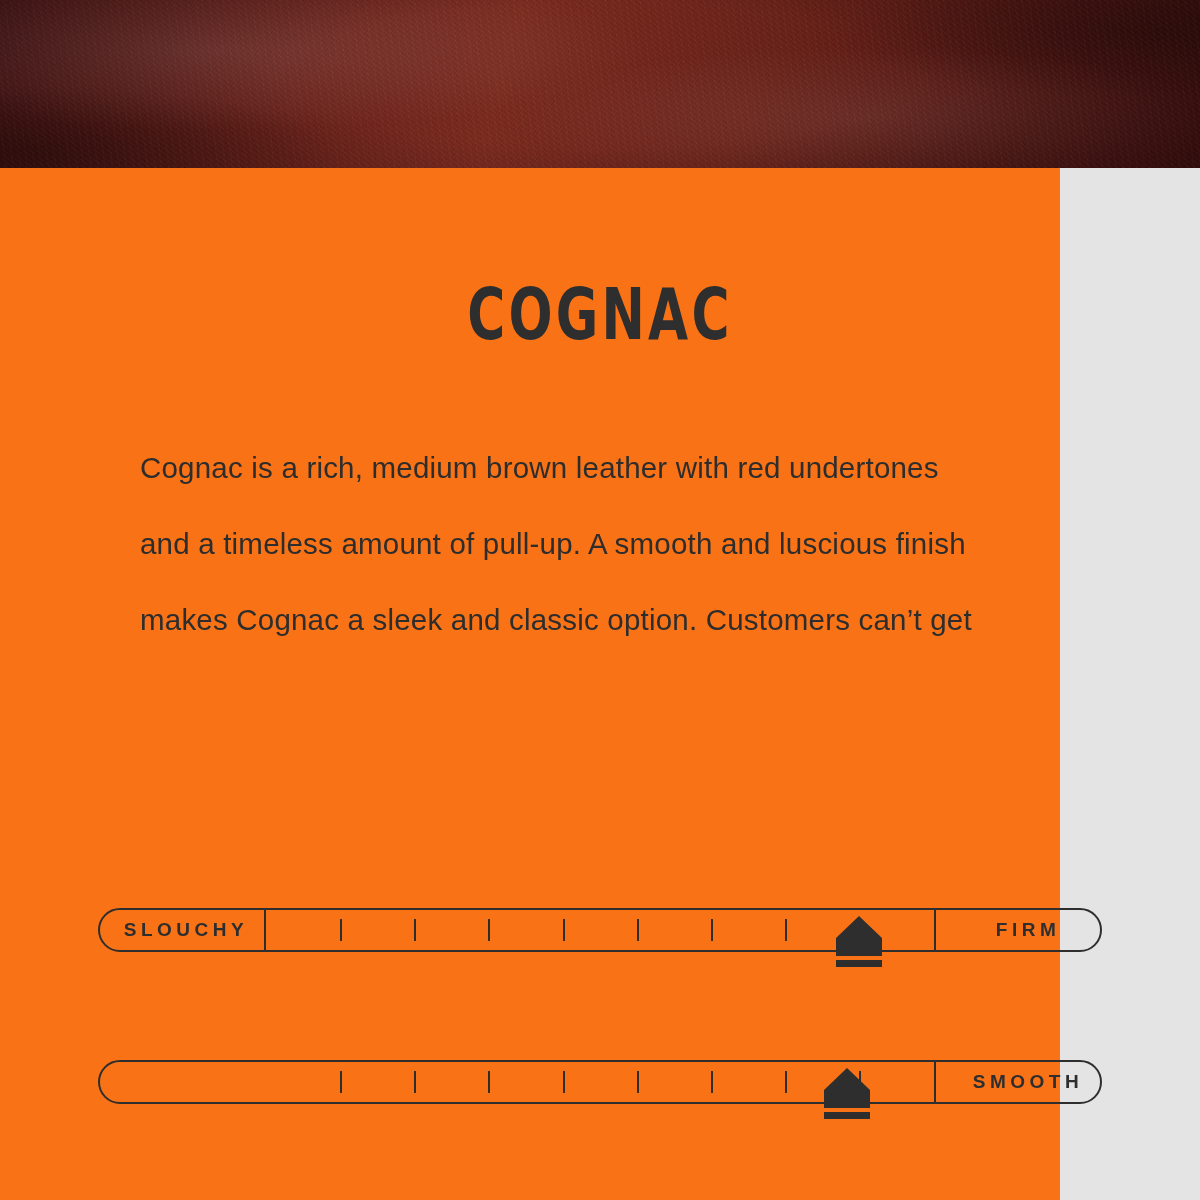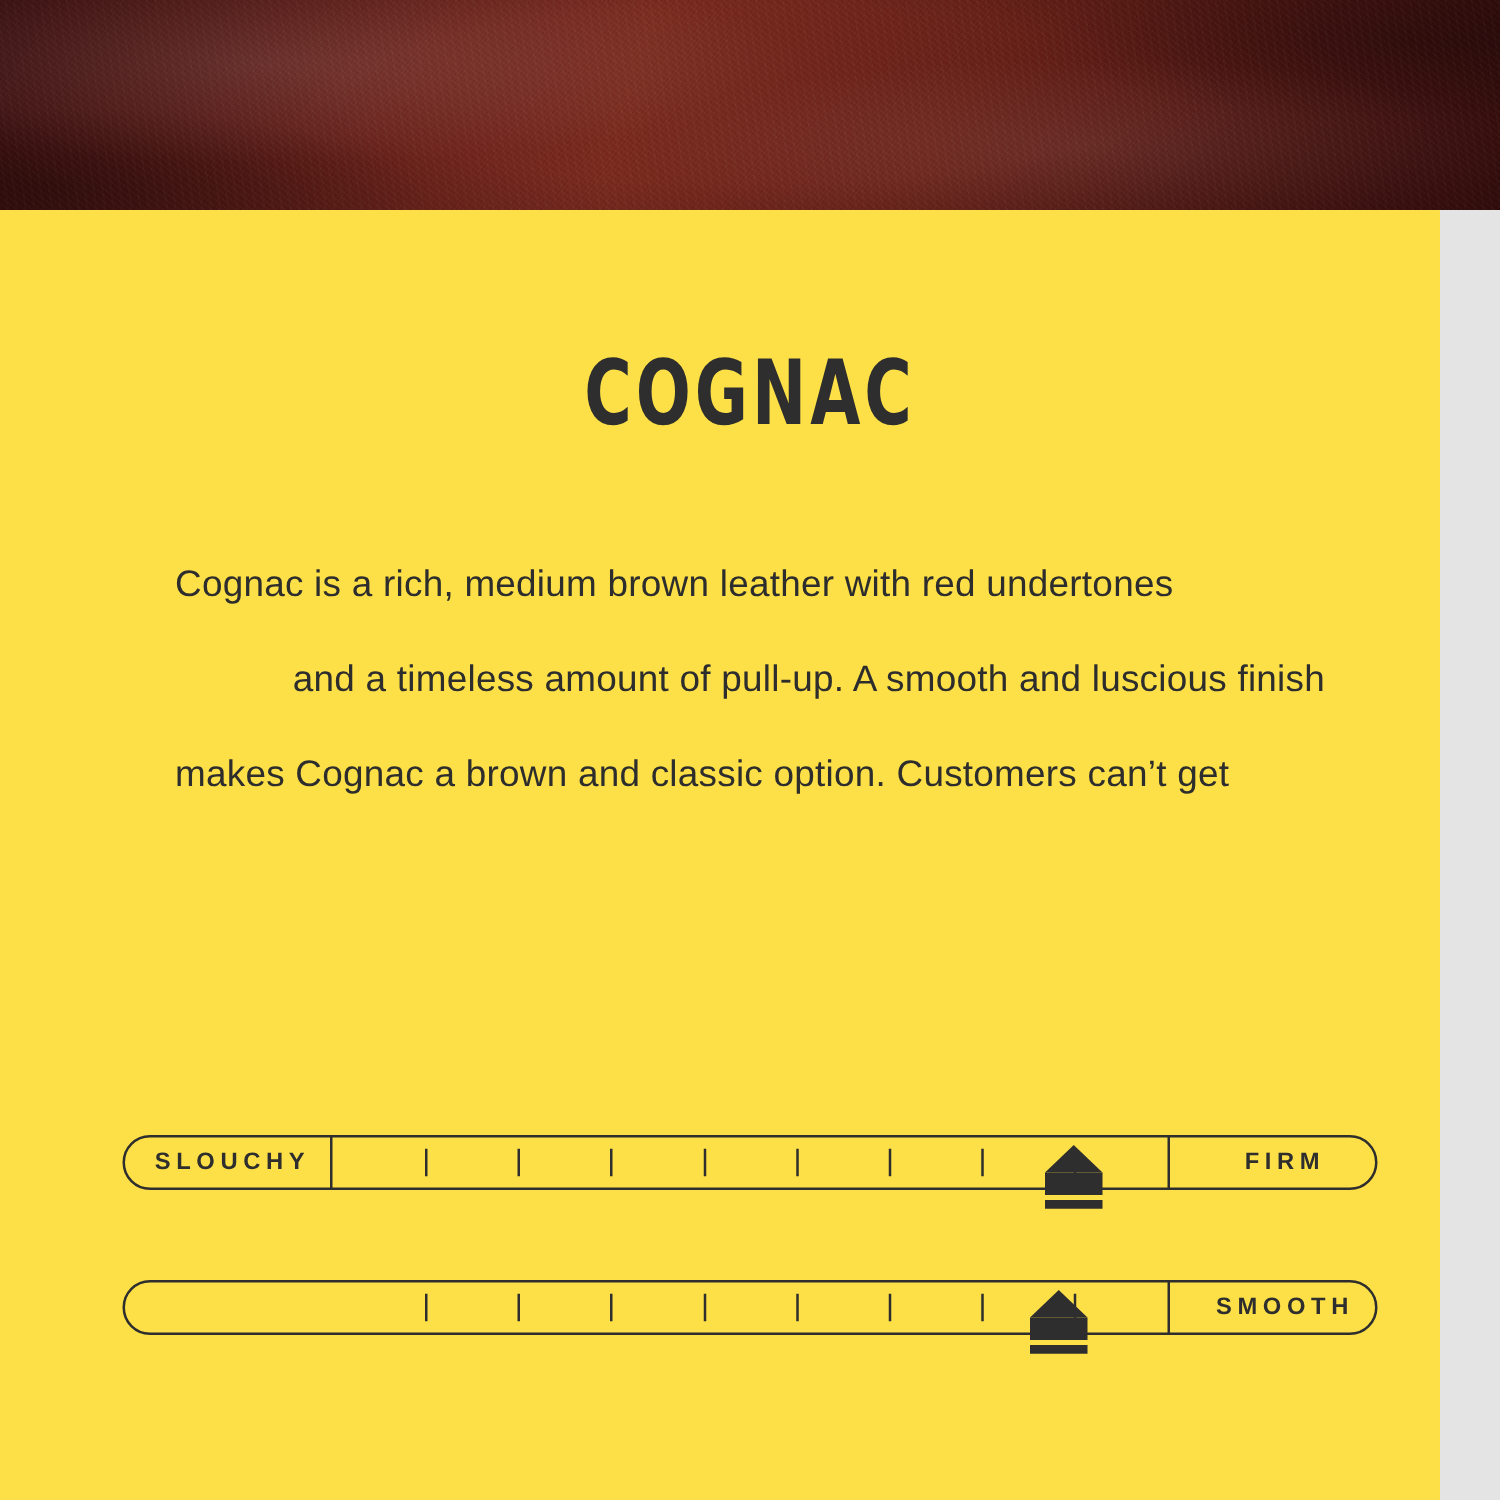--- a/index.html
+++ b/index.html
@@ -9,23 +9,23 @@
   body {
     width: 1200px;
     height: 1200px;
     background: #e4e4e4;
     font-family: "Liberation Sans", sans-serif;
     overflow: hidden;
   }
 
   .page {
     position: relative;
-    width: 1152px;
+    width: 1060px;
     height: 1200px;
-    background: #fde047;
+    background: #f97316;
   }
 
   
   .swatch {
     position: absolute;
     top: 0;
     left: 0;
     width: 1200px;
     height: 168px;
     background:
@@ -67,21 +67,21 @@
     transform-origin: 50% 50%;
     line-height: 1;
   }
 
   
   .body-copy {
     position: absolute;
     top: 430px;
     left: 140px;
     width: 920px;
-    text-align: right;
+    text-align: left;
     color: #2d2d2d;
     font-size: 29.5px;
     line-height: 76px;
     font-weight: 400;
     letter-spacing: 0.2px;
   }
   .body-copy p {
     margin: 0;
   }
   .body-copy .ln {
@@ -96,21 +96,21 @@
   
   .scales {
     position: absolute;
     left: 98px;
     top: 908px;
     width: 1004px;
   }
   .scale {
     position: relative;
     height: 44px;
-    margin-bottom: 72px;
+    margin-bottom: 108px;
   }
   .scale-track {
     position: absolute;
     left: 0;
     top: 0;
     width: 1004px;
     height: 44px;
     border: 2px solid #2e2e2e;
     border-radius: 22px;
     box-sizing: border-box;
@@ -195,21 +195,21 @@
 
   <div class="body-copy">
     <p>
       <span class="ln justify">
         <span>Cognac is a rich, medium brown leather with red undertones</span>
       </span>
       <span class="ln">
         <span>and a timeless amount of pull-up. A smooth and luscious finish</span>
       </span>
       <span class="ln justify">
-        <span>makes Cognac a brown and classic option. Customers can’t get</span>
+        <span>makes Cognac a sleek and classic option. Customers can’t get</span>
       </span>
     </p>
   </div>
 
   <div class="scales">
 
     <div class="scale">
       <div class="scale-track"></div>
       <div class="scale-label left">SLOUCHY</div>
       <div class="scale-label right">FIRM</div>

